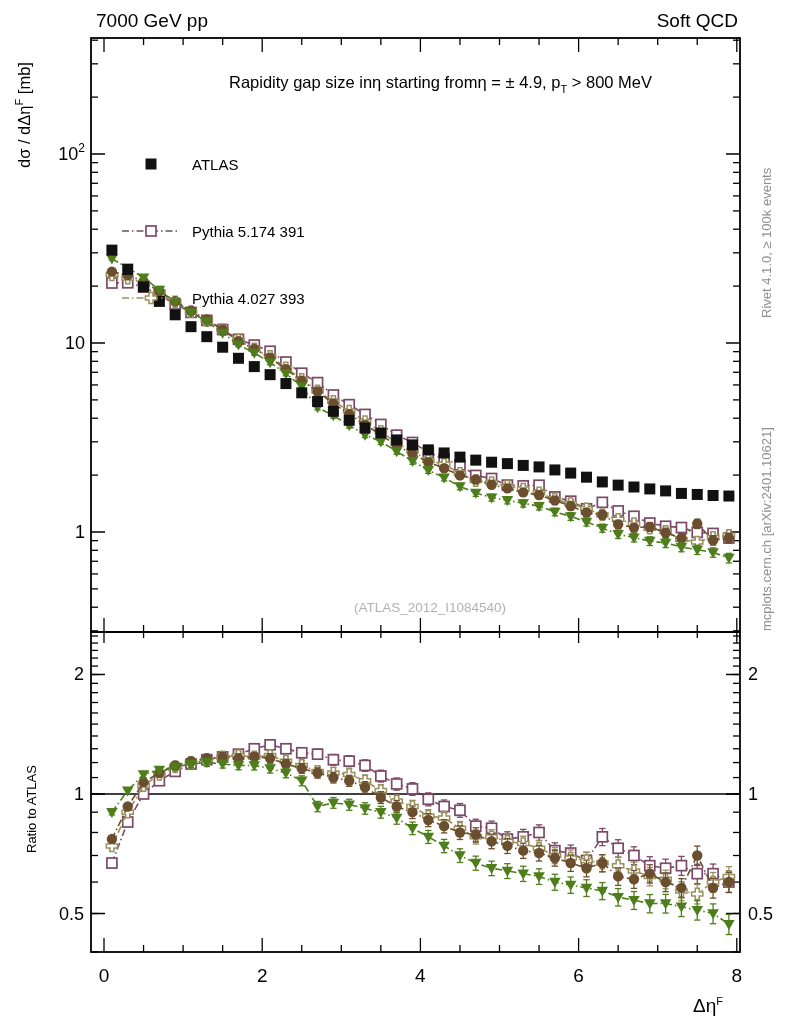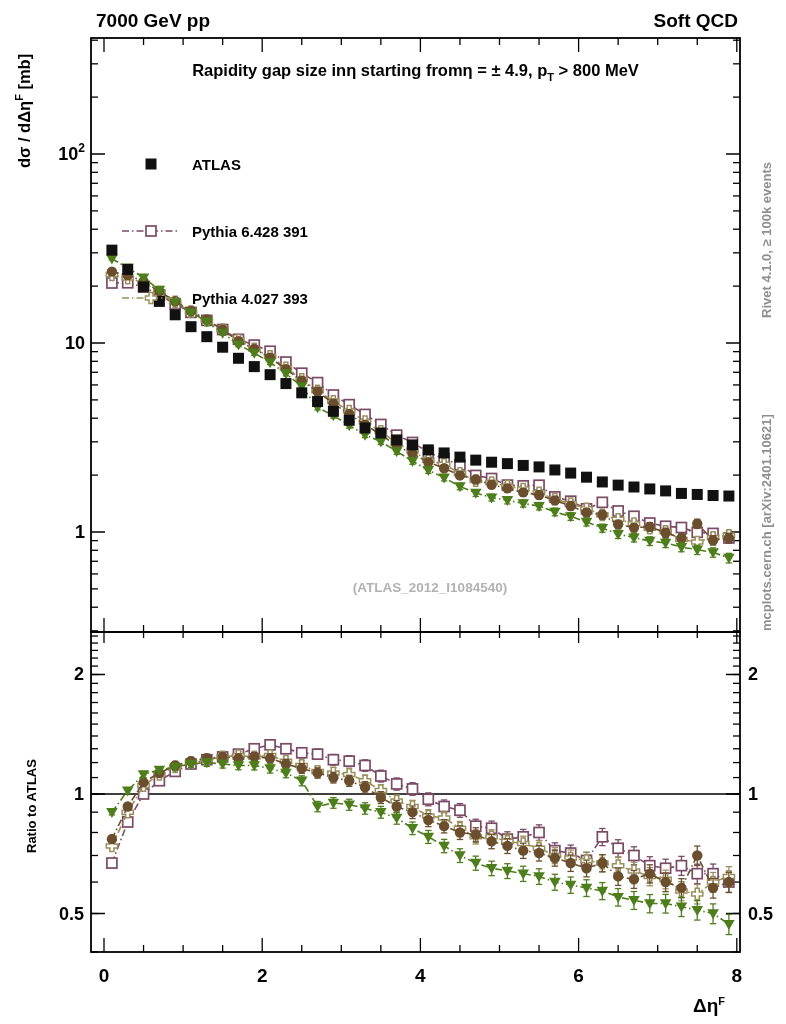--- a/index.html
+++ b/index.html
@@ -1,17 +1,17 @@
 <!DOCTYPE html>
 <html><head>
 <meta charset="utf-8">
 <style>
   html,body{margin:0;padding:0;background:#ffffff;}
   #fig{position:relative;width:786px;height:1024px;background:#fff;overflow:hidden;
-       font-family:"Liberation Sans","DejaVu Sans",sans-serif;color:#000;font-weight:bold;}
+       font-family:"Liberation Sans","DejaVu Sans",sans-serif;color:#000;}
   .abs{position:absolute;}
   .hdr{font-size:19px;white-space:nowrap;}
   .ttl{font-size:16.5px;text-align:center;white-space:nowrap;}
   .rot{transform-origin:0 0;transform:rotate(-90deg);white-space:nowrap;}
   .ylab{font-size:16.5px;}
   .rylab{font-size:13px;}
   .note{font-size:13px;color:#8f8f8f;}
   .wm{font-size:13.5px;color:#b2b2b2;text-align:center;white-space:nowrap;}
   .xlab{font-size:19px;white-space:nowrap;}
   .sup{font-size:11px;vertical-align:7px;}
@@ -1562,46 +1562,46 @@
         <rect x="628.47" y="481.5092865086577" width="11" height="11" fill="#111111"></rect>
         <rect x="644.29" y="483.42941282801576" width="11" height="11" fill="#111111"></rect>
         <rect x="660.1099999999999" y="485.3955345435717" width="11" height="11" fill="#111111"></rect>
         <rect x="675.93" y="487.9213232780302" width="11" height="11" fill="#111111"></rect>
         <rect x="691.75" y="488.95381056561416" width="11" height="11" fill="#111111"></rect>
         <rect x="707.5699999999999" y="489.99945091100676" width="11" height="11" fill="#111111"></rect>
         <rect x="723.39" y="490.52730904581495" width="11" height="11" fill="#111111"></rect>
       </g>
     </svg>
 
-  <div class="abs ttl" style="left:91px;top:61px;width:649px;"><span>Rapidity gap size inη starting fromη = ± 4.9, p</span><span class="sub">T</span><span> &gt; 800 MeV</span></div>
+  <div class="abs ttl" style="left:91px;top:73px;width:649px;padding-left:25px;"><span>Rapidity gap size inη starting fromη = ± 4.9, p</span><span class="sub">T</span><span> &gt; 800 MeV</span></div>
 
   <div id="legend" class="abs">
       <div class="lrow">
         <svg viewBox="0 0 62 20">
           <rect x="25.5" y="4.5" width="11" height="11" fill="#111111"></rect>
         </svg>
         <span class="llab">ATLAS</span>
       </div>
       <div class="lrow">
         <svg viewBox="0 0 62 20">
           <polyline points="2,10 60,10" fill="none" stroke="#7a4a66" stroke-width="1.6" stroke-dasharray="7 3 1.5 3"></polyline>
           <rect x="26" y="5" width="10" height="10" fill="#fff" stroke="#7a4a66" stroke-width="1.7"></rect>
         </svg>
-        <span class="llab">Pythia 6.428 391</span>
+        <span class="llab">Pythia 5.174 391</span>
       </div>
       <div class="lrow">
         <svg viewBox="0 0 62 20">
           <polyline points="2,10 60,10" fill="none" stroke="#99905c" stroke-width="1.6" stroke-dasharray="7 3 1.5 3"></polyline>
           <path d="M 29 4.4 H 33 V 8 H 36.6 V 12 H 33 V 15.6 H 29 V 12 H 25.4 V 8 H 29 Z" fill="#fff" stroke="#99905c" stroke-width="1.5"></path>
         </svg>
         <span class="llab">Pythia 4.027 393</span>
       </div>
     </div>
 
   <div class="abs rot ylab" style="left:13px;top:168px;"><span>dσ / dΔη</span><span class="sup">F</span><span> [mb]</span></div>
   <div class="abs rot rylab" style="left:24px;top:853px;">Ratio to ATLAS</div>
   <div class="abs xlab" style="left:693px;top:995px;"><span>Δη</span><span class="sup">F</span></div>
 
   <div class="abs rot note" style="left:759px;top:318px;">Rivet 4.1.0, ≥ 100k events</div>
   <div class="abs rot note" style="left:759px;top:631px;">mcplots.cern.ch [arXiv:2401.10621]</div>
 
-  <div class="abs wm" style="left:280px;top:580px;width:300px;">(ATLAS_2012_I1084540)</div>
+  <div class="abs wm" style="left:280px;top:600px;width:300px;">(ATLAS_2012_I1084540)</div>
 </div>
 
 </body></html>

